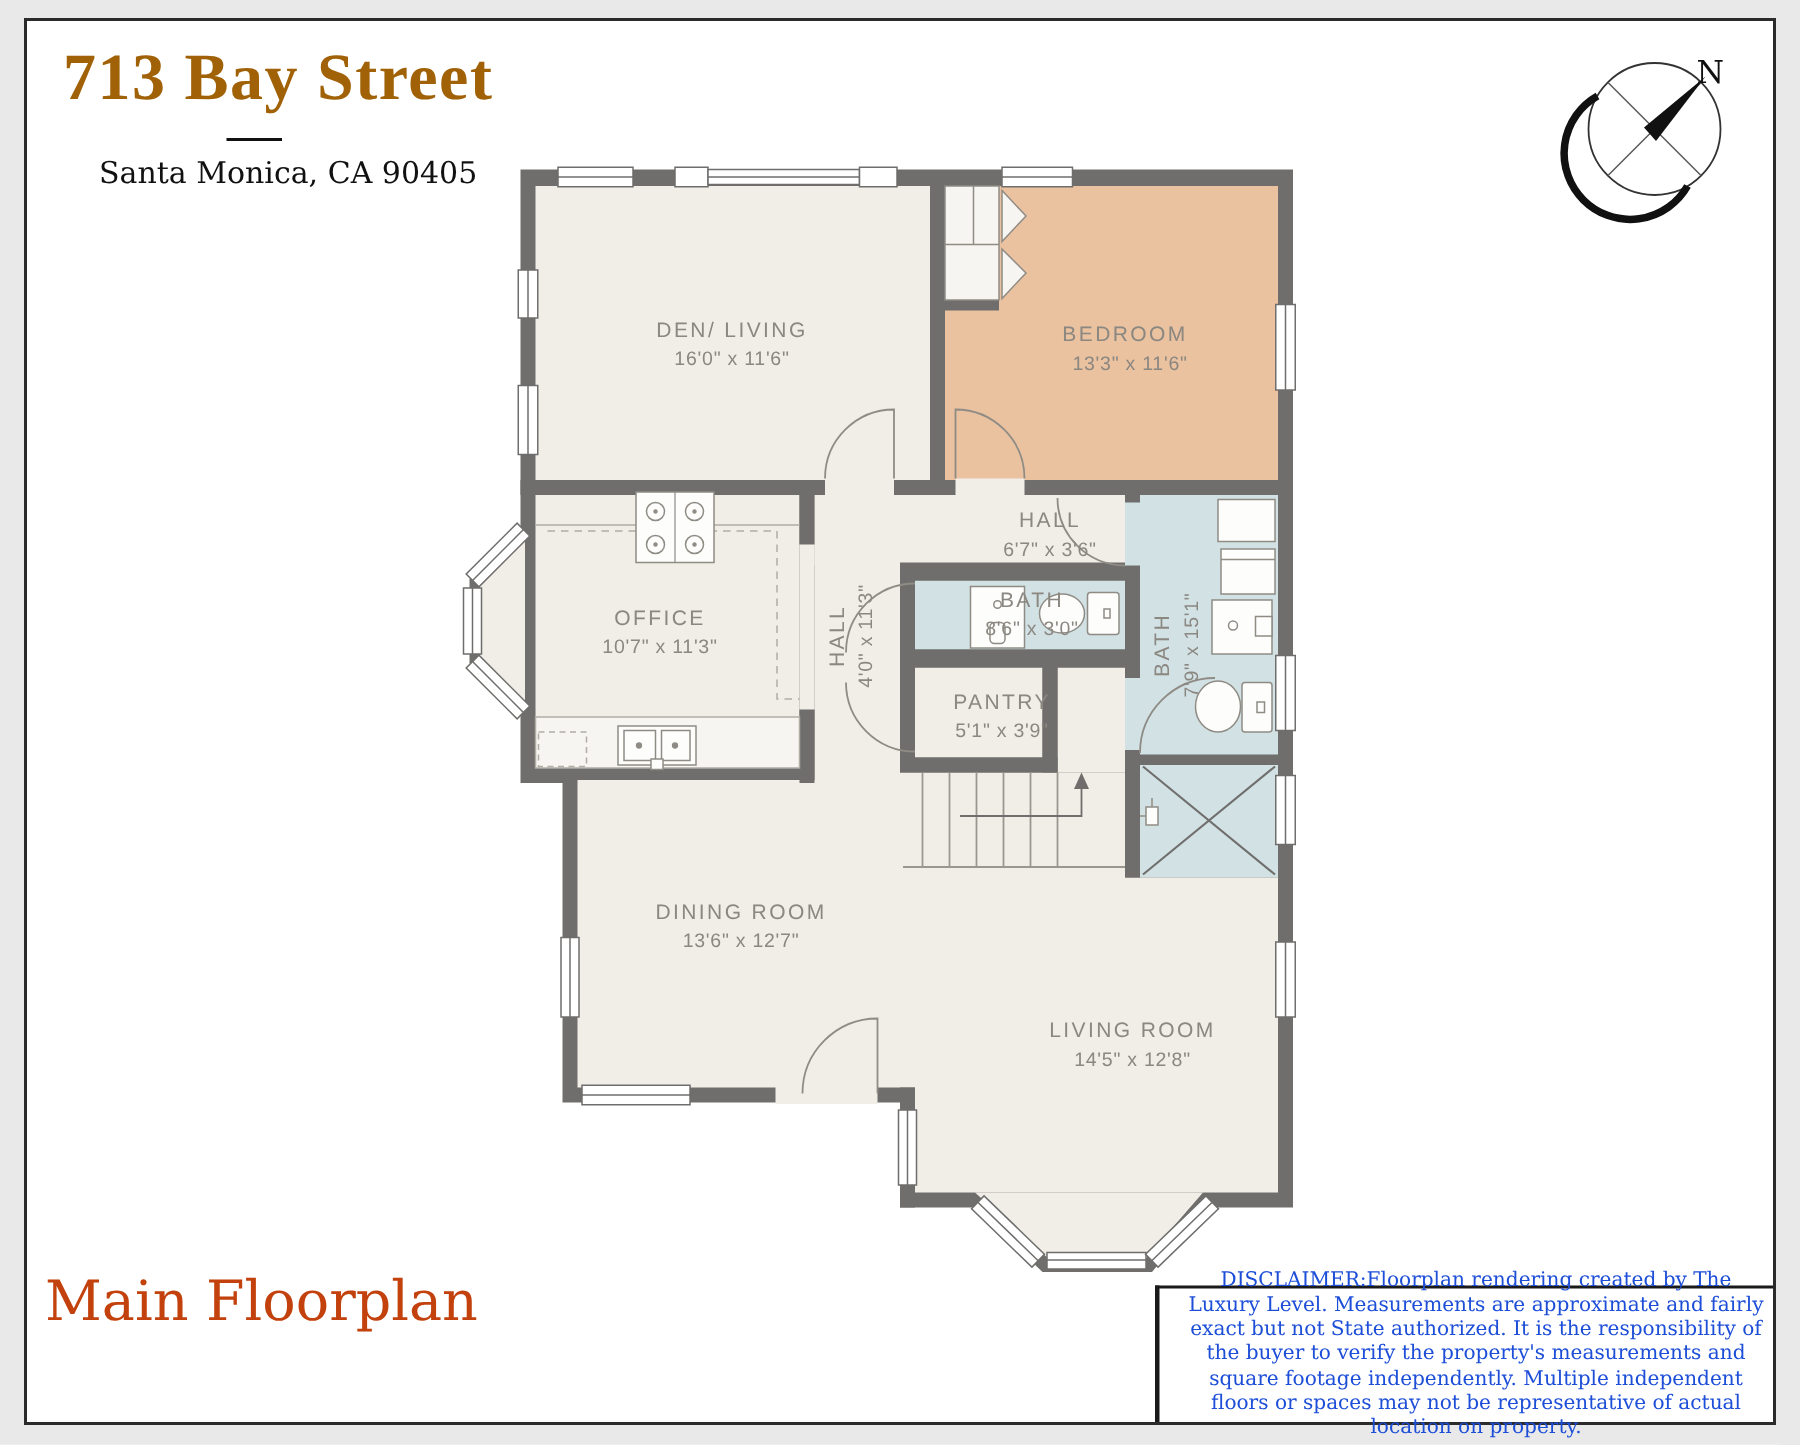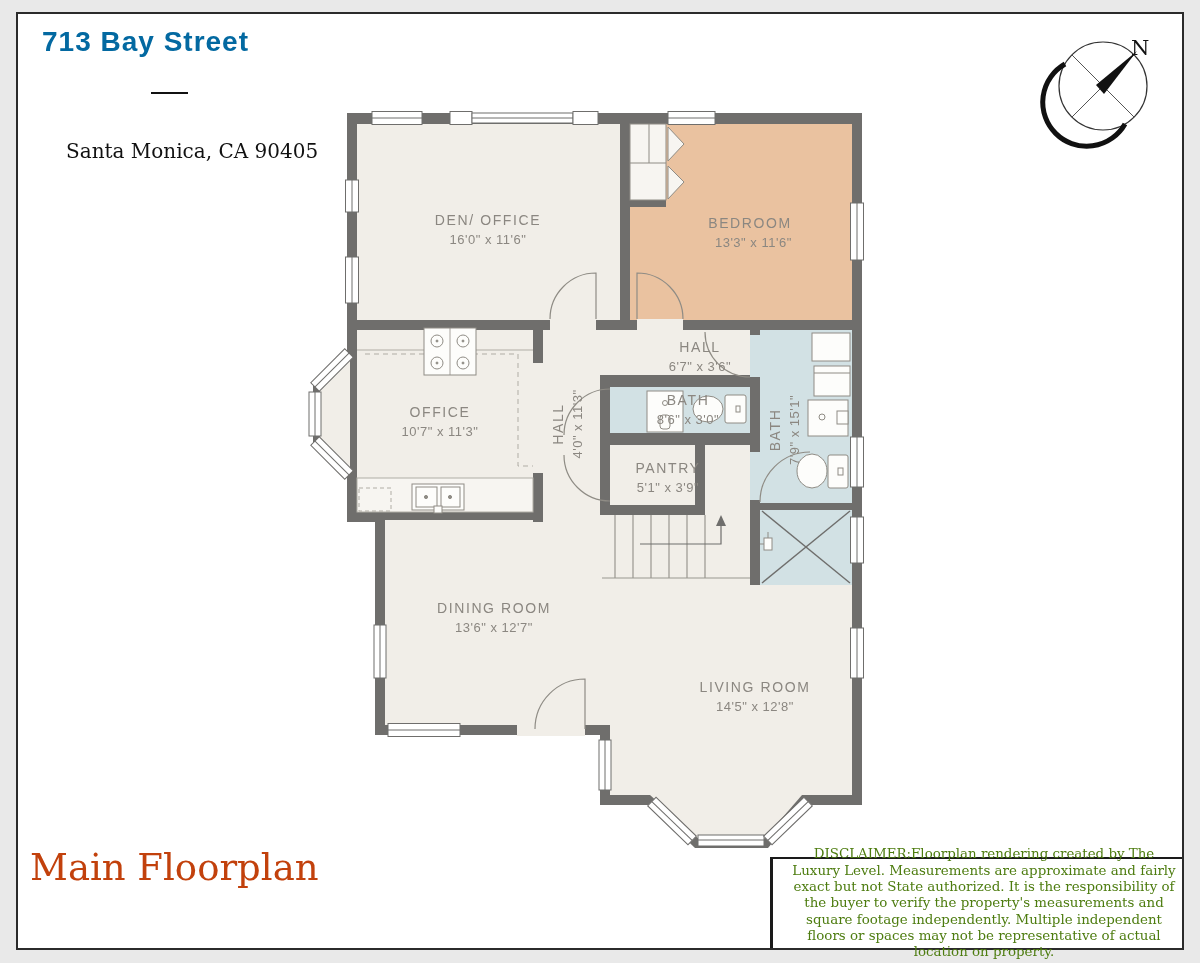--- a/index.html
+++ b/index.html
@@ -2,40 +2,40 @@
 <html><head>
 <meta charset="utf-8">
 <style>
   html,body{margin:0;padding:0;background:#e9e9e9;}
   .canvas{position:relative;width:1200px;height:963px;background:#e9e9e9;overflow:hidden;
           font-family:"Liberation Sans",sans-serif;}
   .page{position:absolute;left:16px;top:12px;width:1164px;height:934px;background:#ffffff;
         border:2px solid #2b2b2b;}
   .plan-svg{position:absolute;left:0;top:0;}
   
-  .title{position:absolute;left:42px;top:26px;font-family:Liberation Sans, sans-serif;
-         font-weight:700;font-size:28px;color:#0369a1;letter-spacing:1px;}
+  .title{position:absolute;left:42px;top:26px;font-family:Liberation Serif, serif;
+         font-weight:700;font-size:44px;color:#a16207;letter-spacing:1px;}
   .title-rule{position:absolute;left:151px;top:92px;width:37px;height:0;border-top:2px solid #111;}
   .subtitle{position:absolute;left:66px;top:103px;font-family:"DejaVu Serif","Liberation Serif",serif;
-         font-weight:400;font-size:20px;color:#111;margin-top:36px;}
+         font-weight:400;font-size:20px;color:#111;}
   .compass-n{position:absolute;left:1131px;top:36px;font-family:"DejaVu Serif","Liberation Serif",serif;
          font-size:21px;color:#111;}
   
   .room-label{position:absolute;text-align:center;color:#8b8781;transform:translate(-50%,-50%);white-space:nowrap;}
   .room-label .room-name{font-size:14px;letter-spacing:1.6px;}
   .room-label .room-dims{font-size:13px;letter-spacing:.5px;margin-top:4px;}
   .room-label.rot{transform:translate(-50%,-50%) rotate(-90deg);}
   
   .plan-title{position:absolute;left:30px;top:846px;font-family:"DejaVu Serif","Liberation Serif",serif;
          font-size:37px;font-weight:400;color:#c2410c;}
   .disclaimer-box{position:absolute;left:770px;top:857px;width:412px;height:91px;box-sizing:border-box;
          border-left:3px solid #1a1a1a;border-top:2px solid #1a1a1a;background:#fff;
          display:flex;align-items:center;justify-content:center;}
   .disclaimer-text{font-family:"DejaVu Serif","Liberation Serif",serif;font-size:13.4px;line-height:1.22;
-         color:#4d7c0f;text-align:center;padding:2px 6px 2px 19px;}
+         color:#1d4ed8;text-align:center;padding:2px 6px 2px 19px;}
 </style>
 </head>
 <body>
 
 <div class="canvas">
   <div class="page"></div>
 
   <svg class="plan-svg" width="1200" height="963" viewBox="0 0 1200 963">
 
     <g fill="#6f6e6c">
@@ -245,21 +245,21 @@
       <polygon points="1096,85 1104,94 1137,51" fill="#111"></polygon>
     </g>
   </svg>
 
   <div class="title">713 Bay Street</div>
   <div class="title-rule"></div>
   <div class="subtitle">Santa Monica, CA 90405</div>
   <div class="compass-n">N</div>
 
   <div class="room-label" style="left:488px;top:229px;">
-    <div class="room-name">DEN/ OFFICE</div>
+    <div class="room-name">DEN/ LIVING</div>
     <div class="room-dims">16'0" x 11'6"</div>
   </div>
   <div class="room-label" style="left:750px;top:232px;text-align:right;">
     <div class="room-name">BEDROOM</div>
     <div class="room-dims">13'3" x 11'6"</div>
   </div>
   <div class="room-label" style="left:700px;top:356px;">
     <div class="room-name">HALL</div>
     <div class="room-dims">6'7" x 3'6"</div>
   </div>

